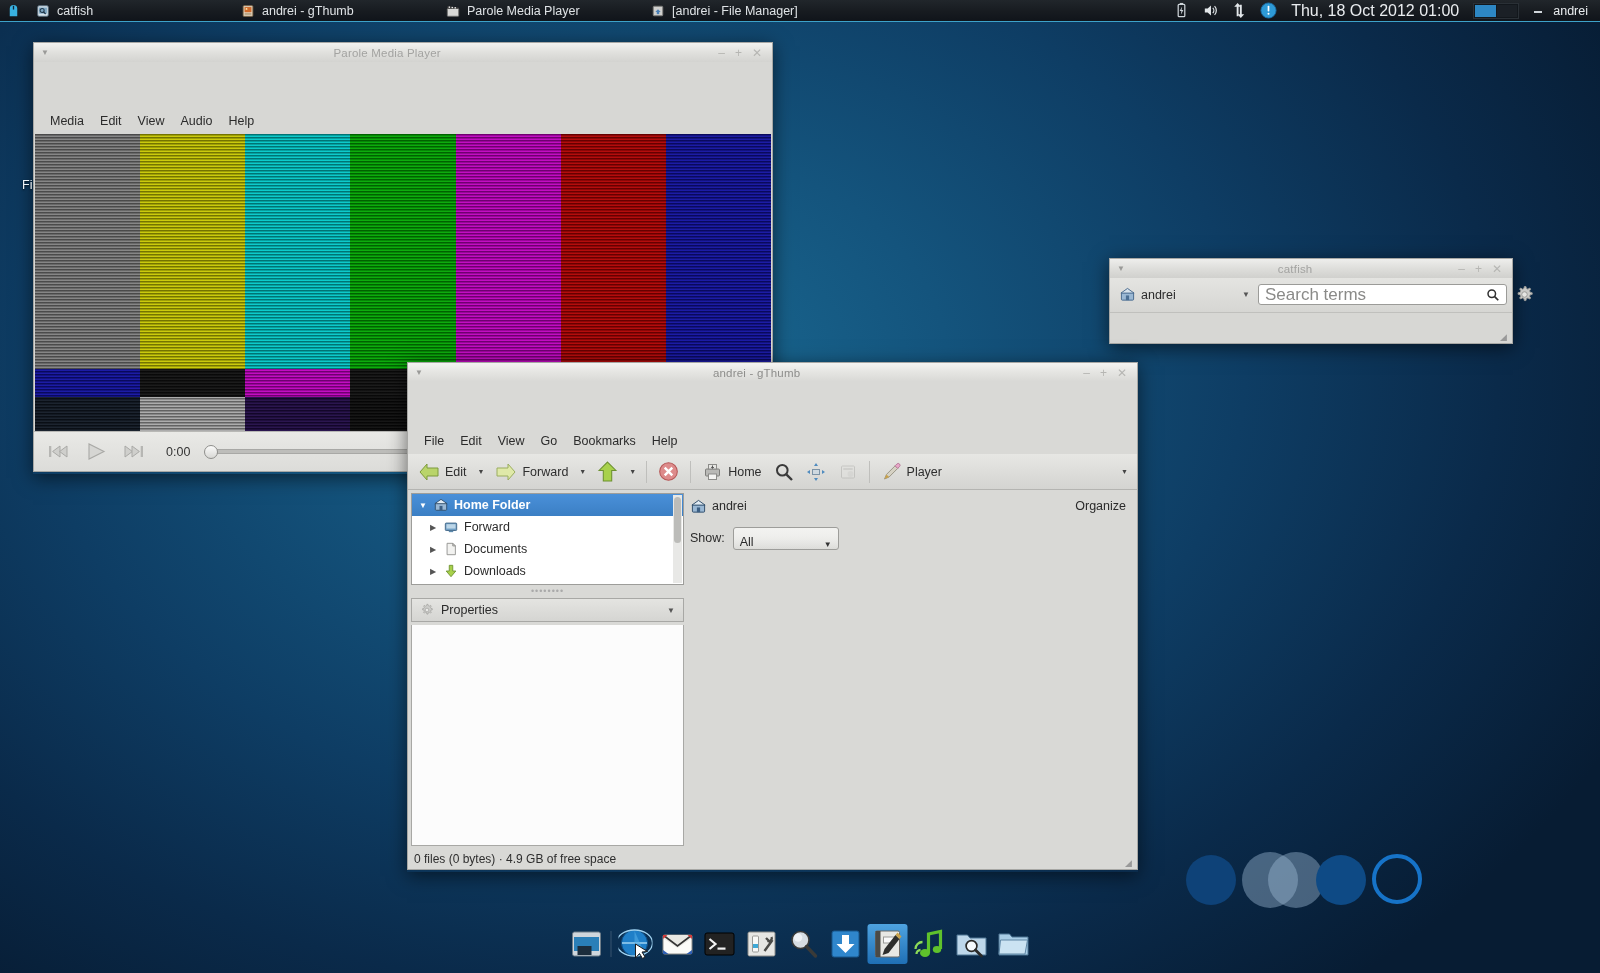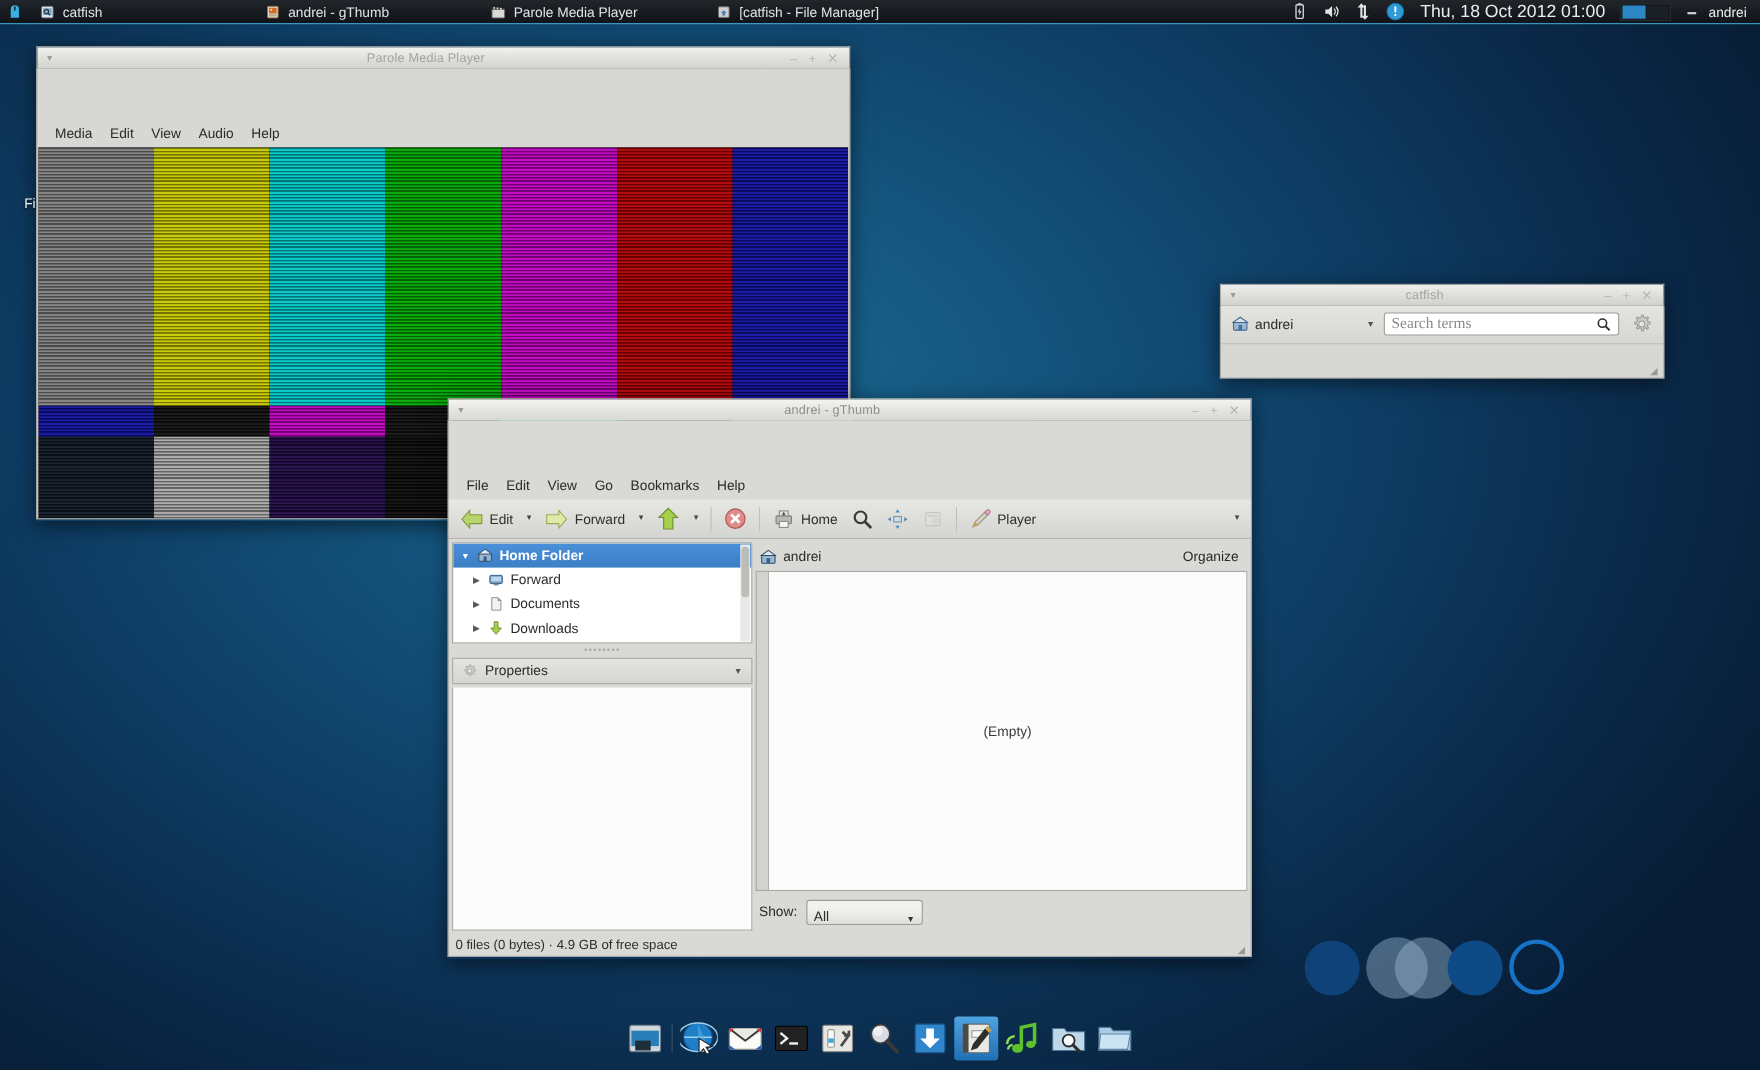--- a/index.html
+++ b/index.html
@@ -97,22 +97,22 @@
   #catfish .titlebar { background:linear-gradient(to bottom,#eeeeec 0%,#dededb 50%,#d0d0cd 100%); }
   #catfish .winbody { height:66px; display:flex; flex-direction:column; }
   #cf-row { display:flex; align-items:center; gap:8px; padding:6px 8px 7px 10px; background:linear-gradient(to bottom,#e4e4e1,#d6d6d3); }
   #cf-path { display:flex; align-items:center; gap:6px; flex:0 0 auto; width:130px; font-size:12.5px; color:#2b2b2b; }
   #cf-path .chev { margin-left:auto; color:#555; font-size:8px; }
   #cf-search {
     flex:1; height:21px; background:#fff; border:1px solid #9b9b98; border-radius:3px;
     display:flex; align-items:center; padding:0 6px;
   }
   #cf-search input {
-    flex:1; border:none; outline:none; font-size:14px; color:#15803d;
-    font-family:Liberation Serif, serif; background:transparent;
+    flex:1; border:none; outline:none; font-size:17px; color:#15803d;
+    font-family:Liberation Sans, sans-serif; background:transparent;
   }
   #cf-search input::placeholder { color:#8a8a88; }
   #cf-gear { width:24px; display:flex; align-items:center; justify-content:center; }
   #cf-bottom { flex:1; background:#d7d7d4; position:relative; border-top:1px solid #c0c0bd; }
   .grip { position:absolute; right:2px; bottom:1px; width:10px; height:10px; color:#999; font-size:9px; }
 
   
   #gthumb { left:407px; top:362px; width:731px; height:510px; }
   #gthumb .titlebar { background:linear-gradient(to bottom,#f4f4f2 0%,#e6e6e3 45%,#d8d8d5 100%); }
   #gthumb .winbody { height:488px; display:flex; flex-direction:column; background:#d9d9d6; }
@@ -242,21 +242,21 @@
       </svg>
       <span>Parole Media Player</span>
     </div>
 
     <div class="task">
       <svg class="ic" viewBox="0 0 16 16">
         <rect x="2.5" y="2.5" width="11" height="11" rx="1" fill="#cfcfcd" stroke="#6f6f6d"></rect>
         <path d="M5 9 L8 6 L11 9 Z" fill="#4a7fb5"></path>
         <rect x="6.6" y="9" width="2.8" height="2.6" fill="#4a7fb5"></rect>
       </svg>
-      <span>[catfish - File Manager]</span>
+      <span>[andrei - File Manager]</span>
     </div>
   </div>
 
   <div class="tray">
     <svg class="tray-ic" viewBox="0 0 18 18">
       <rect x="5.5" y="2.5" width="7" height="13" rx="1" fill="none" stroke="#cfd5da" stroke-width="1.3"></rect>
       <rect x="7.3" y="1" width="3.4" height="1.6" fill="#cfd5da"></rect>
       <path d="M9.6 5 L7 9.6 L8.9 9.6 L8.3 13.4 L11 8.6 L9.1 8.6 Z" fill="#cfd5da"></path>
     </svg>
     <svg class="tray-ic" viewBox="0 0 18 18">
@@ -334,20 +334,46 @@
           <div style="background: rgb(168, 168, 168);"></div>
           <div style="background: rgb(32, 10, 70);"></div>
           <div style="background: rgb(11, 11, 11);"></div>
           <div style="background: rgb(11, 11, 11);"></div>
           <div style="background: rgb(11, 11, 11);"></div>
           <div style="background: rgb(11, 11, 11);"></div>
         </div>
       <div id="scanlines"></div>
     </div>
 
+    <div id="controls">
+      <div class="mbtn">
+        <svg width="20" height="15" viewBox="0 0 20 15">
+          <rect x="1" y="2" width="2.3" height="11" fill="#b6b6b3"></rect>
+          <path d="M12 2 L12 13 L4.6 7.5 Z" fill="#cfcfcc" stroke="#a9a9a6"></path>
+          <path d="M19 2 L19 13 L11.6 7.5 Z" fill="#cfcfcc" stroke="#a9a9a6"></path>
+        </svg>
+      </div>
+      <div class="mbtn">
+        <svg width="22" height="19" viewBox="0 0 22 19">
+          <path d="M4 2 L4 17 L19 9.5 Z" fill="#d6d6d3" stroke="#a9a9a6" stroke-width="1.1"></path>
+        </svg>
+      </div>
+      <div class="mbtn">
+        <svg width="20" height="15" viewBox="0 0 20 15">
+          <path d="M1 2 L1 13 L8.4 7.5 Z" fill="#cfcfcc" stroke="#a9a9a6"></path>
+          <path d="M8 2 L8 13 L15.4 7.5 Z" fill="#cfcfcc" stroke="#a9a9a6"></path>
+          <rect x="16.7" y="2" width="2.3" height="11" fill="#b6b6b3"></rect>
+        </svg>
+      </div>
+      <div id="timelabel">0:00</div>
+      <div id="seek">
+        <div class="track"></div>
+        <div class="knob" style="left: 0%;"></div>
+      </div>
+    </div>
   </div>
 </div>
 
 <div class="window" id="catfish">
   <div class="titlebar">
     <div class="tb-menu">▼</div>
     <div class="tb-title">catfish</div>
     <div class="tb-btns">
       <span>–</span>
       <span>+</span>
@@ -535,26 +561,20 @@
         <div id="gt-loc">
           <svg width="15" height="15" viewBox="0 0 16 16">
             <rect x="1.5" y="6" width="13" height="8" rx="1" fill="#9ab8d4" stroke="#2c4a68"></rect>
             <path d="M8 1.5 L15 6.5 L1 6.5 Z" fill="#e2ecf4" stroke="#2c4a68"></path>
             <rect x="6.3" y="9" width="3.4" height="5" fill="#3c5f84"></rect>
           </svg>
           <span>andrei</span>
           <span class="organize">Organize</span>
         </div>
 
-        <div id="gt-viewwrap">
-          <div id="gt-vscroll"></div>
-          <div id="gt-view">
-            <span>(Empty)</span>
-          </div>
-        </div>
 
         <div id="gt-show">
           <span>Show:</span>
           <div class="combo">
             <span>All</span>
             <span class="chev">▼</span>
           </div>
         </div>
       </div>
     </div>

